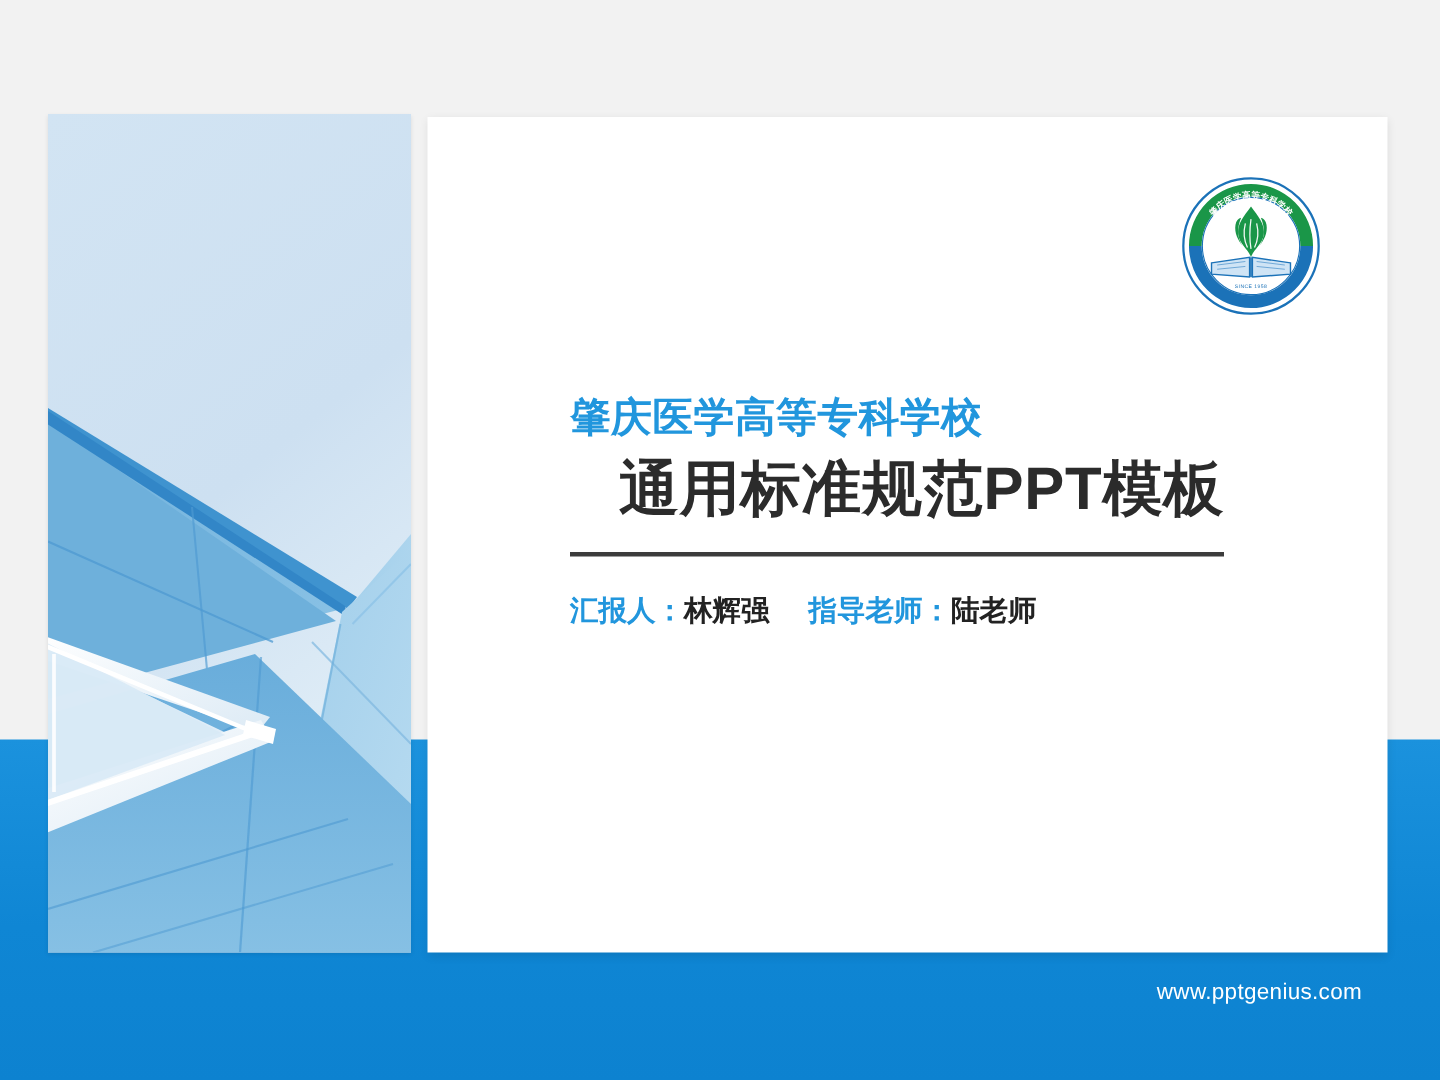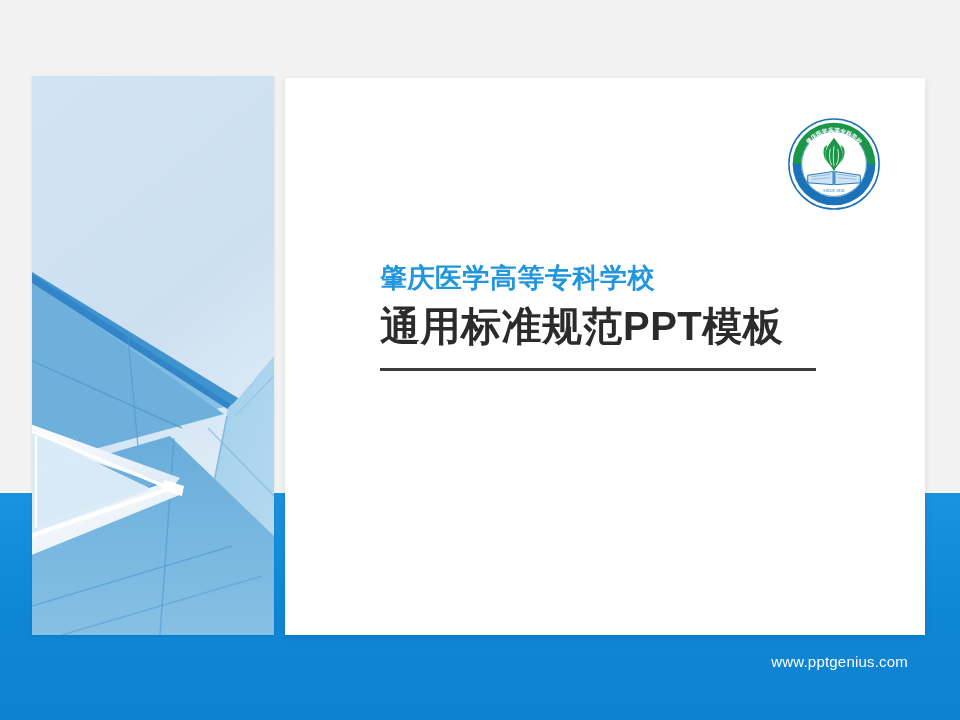--- a/index.html
+++ b/index.html
@@ -101,20 +101,21 @@
   }
 
   .main-title {
     margin-top: 8px;
     color: #2b2b2b;
     font-size: 40px;
     font-weight: bold;
     line-height: 1.15;
     letter-spacing: 0.5px;
     white-space: nowrap;
+    text-align: right;
   }
 
   .divider {
     margin-top: 19px;
     width: 436px;
     height: 3px;
     background: #3c3c3c;
   }
 
   .byline {
@@ -244,16 +245,19 @@
         </g>
 
         <text x="50" y="79.5" font-size="3.6" fill="#1b72b8" text-anchor="middle" font-family="'Liberation Sans',sans-serif" letter-spacing="0.3">SINCE 1958</text>
       </svg>
     </div>
 
     <div class="text-block">
       <div class="school-name">肇庆医学高等专科学校</div>
       <div class="main-title">通用标准规范PPT模板</div>
       <div class="divider"></div>
+      <div class="byline">
+        <span class="lbl">汇报人：</span><span class="val">林辉强</span><span class="gap"></span><span class="lbl">指导老师：</span><span class="val">陆老师</span>
+      </div>
     </div>
 
   </div>
 </div>
 
 </body></html>

